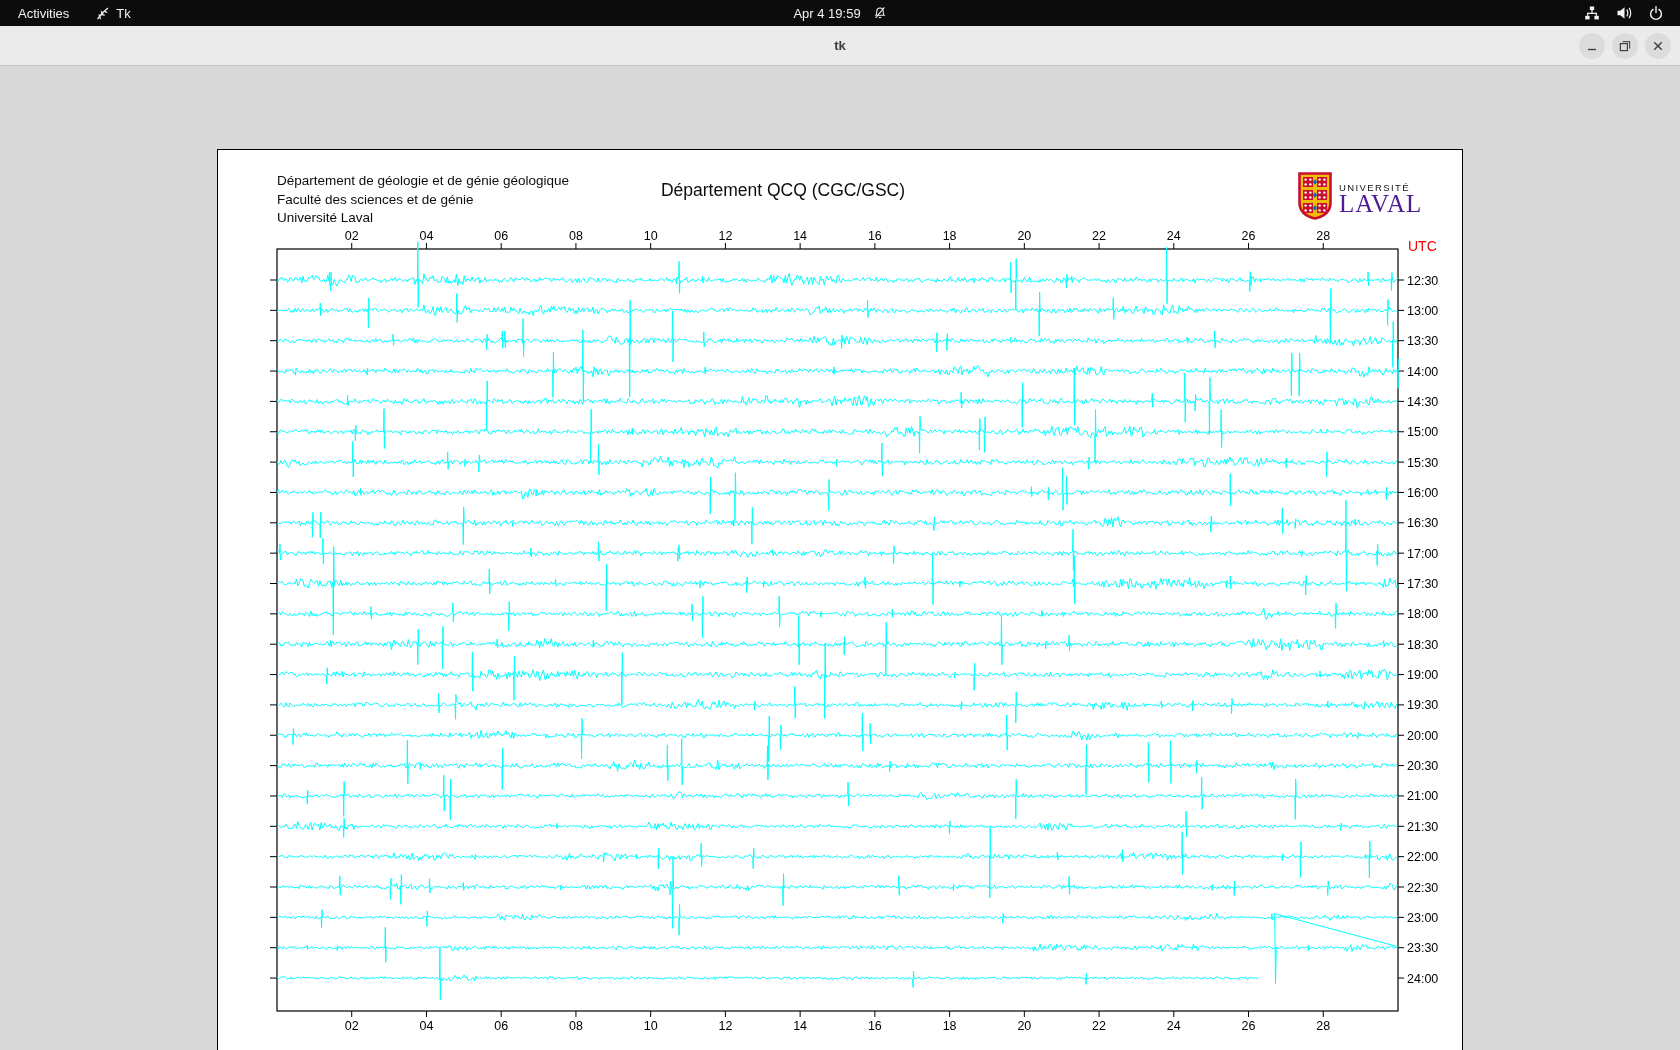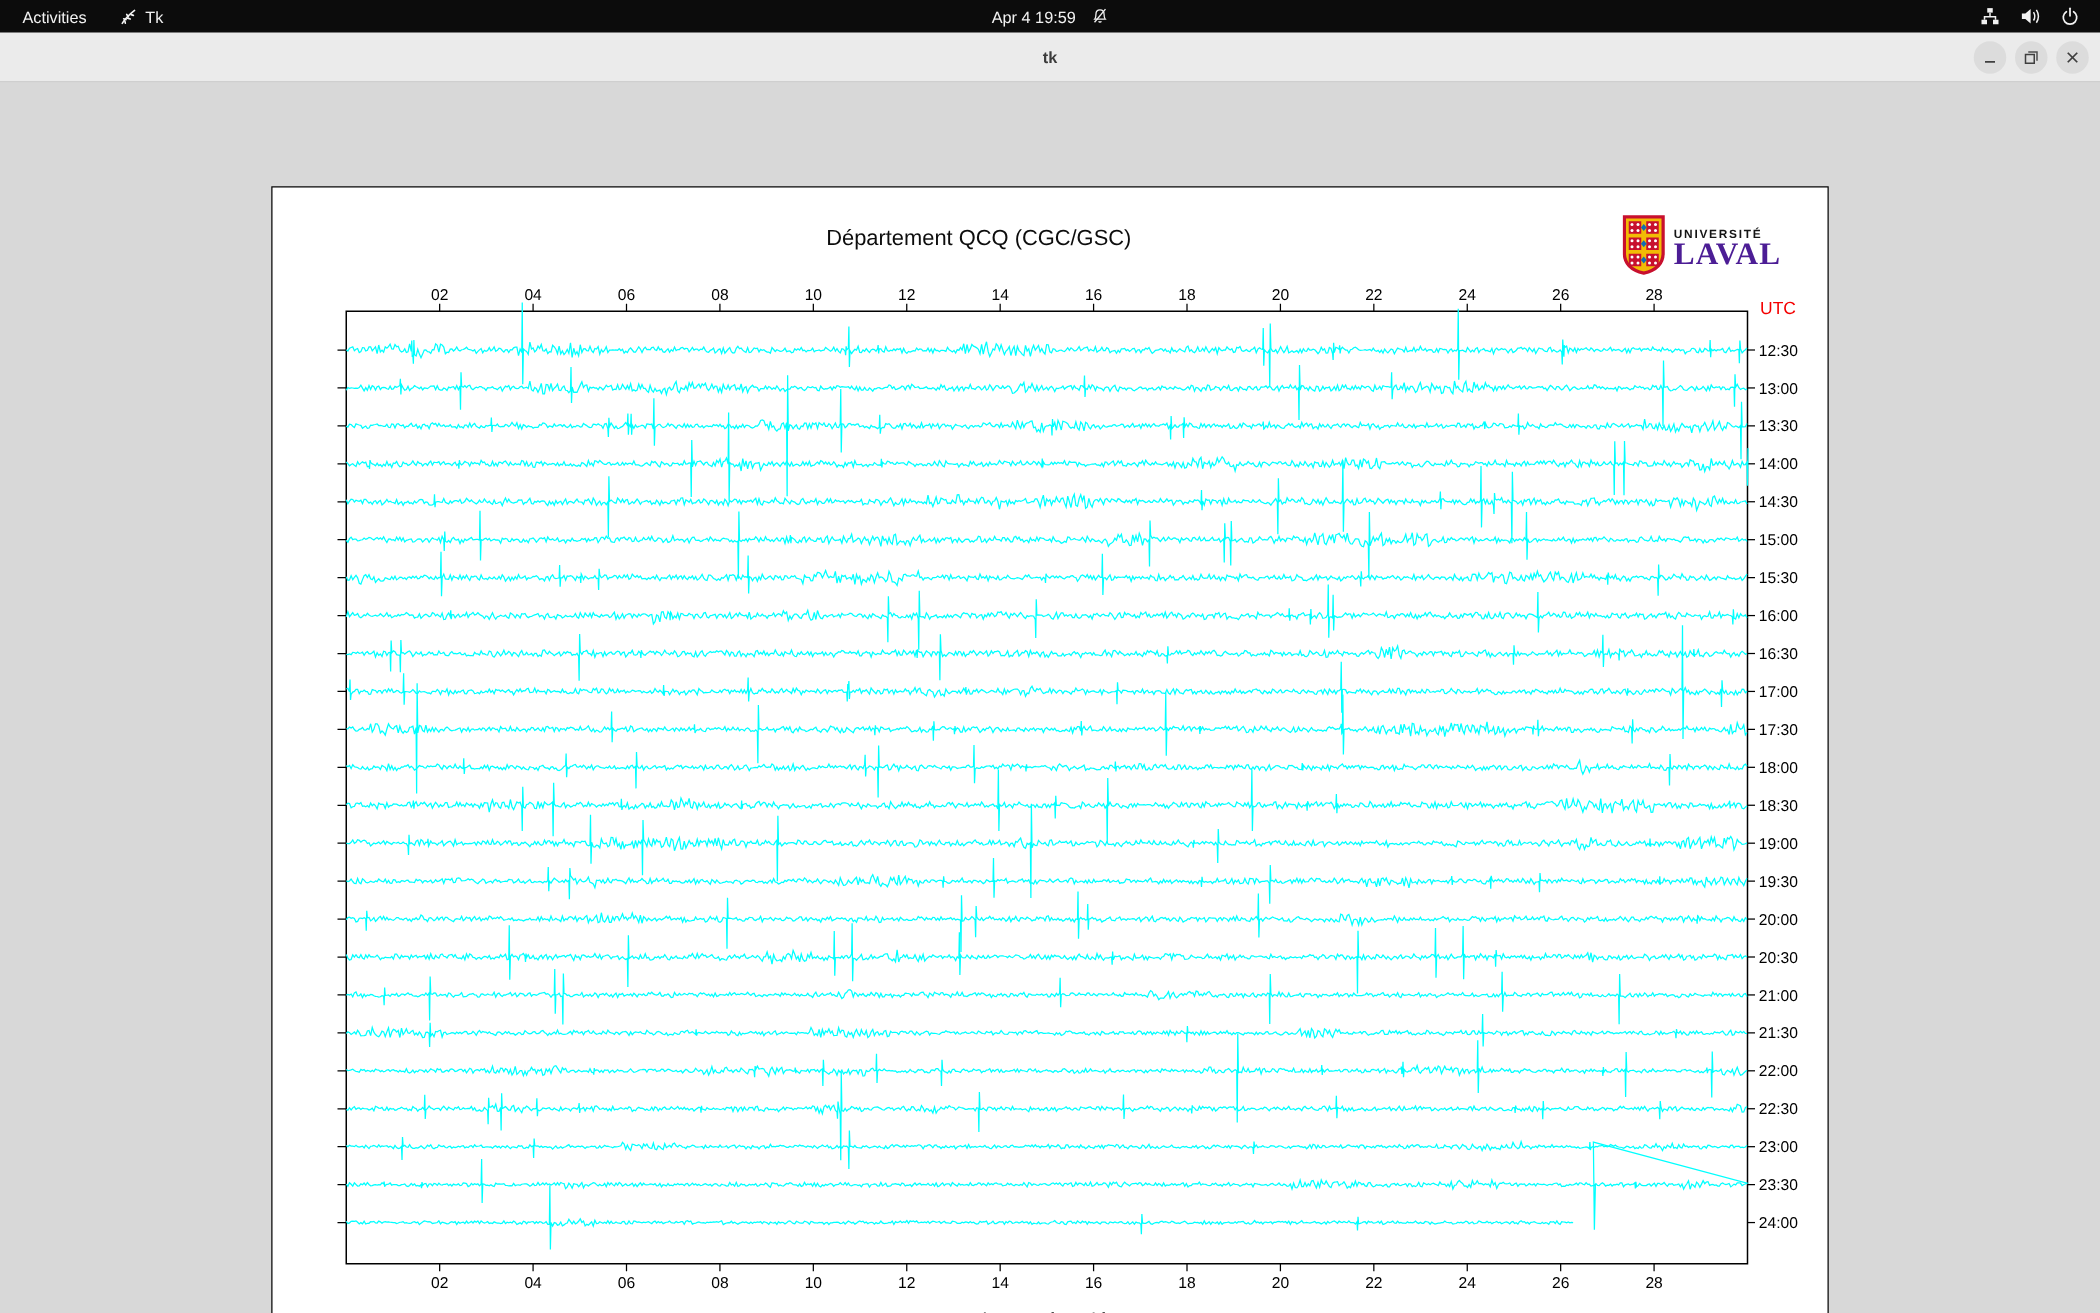--- a/index.html
+++ b/index.html
@@ -22,21 +22,21 @@
     display:flex;align-items:center;justify-content:center;}
   .winbtn svg{display:block;}
   
   .content{position:absolute;left:0;top:66px;width:1680px;height:984px;background:#d8d8d8;}
   .canvas{position:absolute;left:217px;top:83px;width:1246px;height:960px;background:#ffffff;
     border:1px solid #000;box-sizing:border-box;}
   .hdr{position:absolute;left:59px;top:22px;font-size:13.5px;line-height:18.5px;color:#0d0d0d;white-space:nowrap;}
   .ptitle{position:absolute;left:565px;top:30px;transform:translateX(-50%);font-size:17.5px;color:#0d0d0d;white-space:nowrap;}
   .utc{position:absolute;left:1190px;top:88px;font-size:14px;color:#f40000;}
   .xlab{position:absolute;left:620px;top:897px;transform:translateX(-50%);font-size:17px;color:#0d0d0d;}
-  .logo{position:absolute;left:1080px;top:22px;display:flex;align-items:center;gap:7px;font-weight:bold;}
+  .logo{position:absolute;left:1080px;top:22px;display:flex;align-items:center;gap:7px;}
   .logotxt .l1{font-size:9.5px;letter-spacing:1.4px;color:#151515;}
   .logotxt .l2{font-family:"Liberation Serif",serif;font-size:25px;line-height:22px;color:#4c1d95;letter-spacing:1px;}
   svg.plot{position:absolute;left:0;top:0;}
   svg.plot text{font-family:"Liberation Sans",sans-serif;fill:#000;}
 </style>
 </head>
 <body>
 
 <div class="topbar">
   <div class="left">
@@ -263,20 +263,25 @@
         <line x1="52" y1="797.7" x2="59" y2="797.7" stroke="#000000" stroke-width="1"></line>
         <line x1="1180" y1="797.7" x2="1186" y2="797.7" stroke="#000000" stroke-width="1"></line>
         <text x="1189" y="802.2" font-size="12.5">23:30</text>
         <polyline points="59.0,797.2 60.3,799.0 61.6,796.2 62.9,797.4 64.2,798.9 65.5,796.3 66.8,797.6 68.1,798.8 69.4,798.7 70.7,797.1 72.0,797.8 73.3,796.4 74.6,798.1 75.9,796.0 77.2,797.6 78.5,798.6 79.8,798.5 81.1,797.9 82.4,797.8 83.7,798.0 85.0,797.7 86.3,797.9 87.6,796.2 88.9,797.1 89.3,795.3 89.7,799.4 90.2,798.2 91.5,797.5 92.8,797.4 94.1,796.4 95.4,798.1 96.7,797.6 98.0,797.6 99.3,797.7 100.6,798.5 101.9,798.5 103.2,797.7 104.5,797.6 105.8,797.1 107.1,798.7 108.4,799.2 109.7,798.4 111.0,796.7 112.3,798.2 113.6,797.1 114.9,798.8 116.2,798.3 117.5,799.0 118.8,797.8 119.2,800.5 119.6,795.7 120.1,798.3 121.4,797.0 122.7,796.7 124.0,799.5 125.3,797.2 126.6,797.1 127.9,798.6 129.2,796.8 130.5,797.1 131.8,798.3 133.1,796.5 134.4,797.8 135.7,798.0 137.0,797.4 138.3,797.4 139.6,796.9 140.9,798.5 142.2,797.4 143.5,798.8 144.8,797.3 146.1,797.9 147.4,797.9 148.7,797.1 150.0,798.4 151.3,798.2 152.6,796.4 153.9,796.5 155.2,796.9 156.5,799.3 157.8,798.7 159.1,796.7 160.4,797.9 161.7,797.0 163.0,797.7 164.3,797.0 165.6,798.7 166.9,797.2 167.3,777.3 167.7,812.4 168.2,797.1 169.5,797.4 170.8,798.3 172.1,798.2 173.4,798.6 174.7,797.8 176.0,798.7 177.3,799.2 178.6,796.5 179.9,797.2 181.2,797.1 182.5,797.2 183.8,797.2 185.1,796.9 186.4,798.3 187.7,798.4 189.0,798.7 190.3,798.5 191.6,798.6 192.9,796.7 194.2,798.5 195.5,798.0 196.8,797.9 198.1,798.2 199.4,797.4 200.7,797.2 202.0,797.1 203.3,797.1 204.6,797.9 205.9,799.0 207.2,798.2 208.5,796.8 209.8,798.5 211.1,798.2 212.4,795.9 213.7,798.1 215.0,797.6 216.3,796.4 217.6,797.9 218.9,796.3 220.2,797.8 221.5,797.2 222.8,798.0 224.1,797.4 225.4,796.3 226.7,798.1 228.0,796.1 229.3,798.1 230.6,796.0 231.9,796.6 233.2,796.8 234.5,800.9 235.8,799.6 237.1,796.6 238.4,798.0 239.7,800.5 241.0,797.0 242.3,797.3 243.6,797.5 244.9,799.3 246.2,797.8 247.5,796.1 248.8,800.3 250.1,797.8 251.4,797.8 252.7,799.0 254.0,797.7 255.3,797.0 256.6,796.1 257.9,796.5 259.2,797.7 260.5,798.8 261.8,797.5 263.1,798.5 264.4,798.4 265.7,796.8 267.0,799.3 268.3,796.0 269.6,797.9 270.9,796.3 272.2,797.7 273.5,798.7 274.8,796.5 276.1,798.2 277.4,796.0 278.7,796.9 280.0,798.9 281.3,798.0 282.6,797.0 283.9,798.4 285.2,798.3 286.5,797.5 287.8,796.5 289.1,799.0 290.4,797.3 291.7,799.3 293.0,797.6 294.3,796.2 295.6,798.3 296.9,796.6 298.2,797.8 299.5,797.9 300.8,797.8 302.1,797.2 303.4,797.3 304.7,797.8 306.0,796.9 307.3,798.6 308.6,798.5 309.9,796.8 311.2,799.5 312.5,797.8 313.8,798.1 315.1,798.8 316.4,796.8 317.7,798.5 319.0,798.2 320.3,798.7 321.6,797.3 322.9,797.9 324.2,796.8 325.5,797.8 326.8,797.4 328.1,797.5 329.4,798.5 330.7,797.1 332.0,796.8 333.3,798.7 334.6,797.9 335.9,796.5 337.2,798.0 338.5,797.0 339.8,798.3 341.1,797.4 342.4,798.5 343.7,798.2 345.0,797.5 346.3,797.0 347.6,797.7 348.9,798.2 350.2,797.4 351.5,798.9 352.8,797.6 354.1,797.0 355.4,797.3 356.7,798.6 358.0,798.8 359.3,797.4 360.6,797.8 361.9,798.1 363.2,798.8 364.5,798.7 365.8,796.0 367.1,798.0 368.4,797.4 369.7,798.9 371.0,795.9 372.3,799.2 373.6,798.6 374.9,797.0 376.2,797.8 377.5,797.6 378.8,798.9 380.1,798.5 381.4,797.4 382.7,798.0 384.0,797.5 385.3,798.0 386.6,796.9 387.9,799.0 389.2,798.6 390.5,797.4 391.8,797.6 393.1,797.9 394.4,796.5 395.7,797.2 397.0,798.9 398.3,799.8 399.6,796.3 400.9,796.5 402.2,797.0 403.5,796.7 404.8,798.7 406.1,798.0 407.4,798.6 408.7,798.9 410.0,797.8 411.3,796.8 412.6,797.2 413.9,796.2 415.2,796.7 416.5,797.7 417.8,797.8 419.1,797.8 420.4,799.0 421.7,797.1 423.0,799.1 424.3,798.6 425.6,795.9 426.9,798.0 428.2,797.1 429.5,797.7 430.8,796.9 432.1,799.0 433.4,796.4 434.7,799.1 436.0,796.6 437.3,798.8 438.6,799.6 439.9,797.9 441.2,798.7 442.5,797.5 443.8,798.2 445.1,797.4 446.4,796.7 447.7,797.4 449.0,799.0 450.3,797.9 451.6,797.7 452.9,797.5 454.2,796.1 455.5,797.6 456.8,797.8 458.1,796.0 459.4,798.1 460.7,796.4 462.0,798.4 463.3,798.7 464.6,798.0 465.9,797.7 467.2,797.8 468.5,798.5 469.8,798.0 471.1,799.4 472.4,797.5 473.7,797.4 475.0,797.1 476.3,797.1 477.6,799.6 478.9,797.8 480.2,797.6 481.5,797.1 482.8,797.4 484.1,798.9 485.4,798.7 486.7,796.0 488.0,798.7 489.3,797.7 490.6,796.6 491.9,799.2 493.2,798.9 494.5,798.7 495.8,797.3 497.1,797.3 498.4,796.9 499.7,797.5 501.0,797.4 502.3,798.4 503.6,796.4 504.9,797.0 506.2,798.8 507.5,798.1 508.8,798.2 510.1,797.6 511.4,799.2 512.7,797.6 514.0,796.4 515.3,798.1 516.6,797.3 517.9,796.6 519.2,798.0 520.5,797.5 521.8,797.7 523.1,797.9 524.4,796.7 525.7,798.2 527.0,798.3 528.3,796.9 529.6,798.8 530.9,796.4 532.2,799.3 533.5,798.8 534.8,797.4 536.1,796.3 537.4,798.5 538.7,797.3 540.0,797.1 541.3,797.1 542.6,798.9 543.9,796.1 545.2,797.2 546.5,798.1 547.8,798.9 549.1,796.8 550.4,798.0 551.7,797.6 553.0,798.1 554.3,797.9 555.6,797.5 556.9,798.4 558.2,796.1 559.5,798.1 560.8,798.4 562.1,797.5 563.4,797.7 564.7,796.3 566.0,796.5 567.3,798.1 568.6,796.9 569.9,797.6 571.2,798.6 572.5,796.3 573.8,797.8 575.1,796.9 576.4,797.7 577.7,796.6 579.0,796.3 580.3,797.2 581.6,797.3 582.9,797.1 584.2,798.7 585.5,798.4 586.8,798.1 588.1,796.5 589.4,797.8 590.7,796.9 592.0,798.0 593.3,798.6 594.6,797.6 595.9,797.8 597.2,798.4 598.5,797.5 599.8,798.2 601.1,796.1 602.4,797.8 603.7,799.6 605.0,796.0 606.3,796.6 607.6,798.3 608.9,797.2 610.2,797.4 611.5,798.2 612.8,798.3 614.1,797.2 615.4,797.6 616.7,797.0 618.0,796.9 619.3,797.7 620.6,798.2 621.9,797.9 623.2,796.8 624.5,796.3 625.8,797.4 627.1,796.4 628.4,797.5 629.7,796.3 631.0,797.8 632.3,798.9 633.6,796.8 634.9,796.7 636.2,797.7 637.5,796.8 638.8,796.2 640.1,799.1 641.4,798.6 642.7,795.9 644.0,798.0 645.3,796.6 646.6,796.7 647.9,797.4 649.2,798.4 650.5,796.3 651.8,798.4 653.1,798.2 654.4,795.6 655.7,799.0 657.0,798.6 658.3,797.4 659.6,796.0 660.9,798.0 662.2,797.5 663.5,797.7 664.8,796.4 666.1,796.5 667.4,797.7 668.7,799.8 670.0,796.1 671.3,797.9 672.6,795.7 673.9,796.8 675.2,795.7 676.5,798.2 677.8,799.1 679.1,799.4 680.4,797.3 681.7,795.7 683.0,797.0 684.3,797.7 685.6,798.7 686.9,797.4 688.2,796.8 689.5,796.8 690.8,796.6 692.1,797.6 693.4,796.2 694.7,796.5 696.0,798.5 697.3,797.8 698.6,796.4 699.9,797.8 701.2,796.9 702.5,797.8 703.8,798.2 705.1,798.3 706.4,796.3 707.7,798.3 709.0,796.8 710.3,797.6 711.6,799.0 712.9,796.3 714.2,798.8 715.5,797.9 716.8,798.3 718.1,797.9 719.4,796.8 720.7,797.9 722.0,797.0 723.3,798.3 724.6,797.5 725.9,797.9 727.2,796.9 728.5,796.2 729.8,799.0 731.1,796.9 732.4,799.6 733.7,798.4 735.0,798.4 736.3,797.1 737.6,797.1 738.9,797.0 740.2,797.2 741.5,795.7 742.8,798.1 744.1,797.1 745.4,797.4 746.7,797.5 748.0,798.2 749.3,798.5 750.6,798.3 751.9,796.8 753.2,797.6 754.5,796.5 755.8,797.9 757.1,798.4 758.4,797.7 759.7,799.0 761.0,797.2 762.3,798.1 763.6,797.5 764.9,796.1 766.2,798.7 767.5,798.0 768.8,796.9 770.1,797.5 771.4,797.6 772.7,797.9 774.0,799.0 775.3,798.4 776.6,797.5 777.9,797.6 779.2,796.6 780.5,797.7 781.8,797.7 783.1,797.2 784.4,799.5 785.7,796.8 787.0,797.0 788.3,797.3 789.6,797.5 790.9,798.1 792.2,798.1 793.5,797.9 794.8,797.5 796.1,798.6 797.4,798.0 798.7,797.1 800.0,796.8 801.3,797.8 802.6,798.3 803.9,797.6 805.2,796.4 806.5,798.0 807.8,798.5 809.1,797.2 810.4,797.9 811.7,799.0 813.0,798.8 814.3,797.2 815.6,801.3 816.9,796.4 818.2,800.0 819.5,800.3 820.8,798.4 822.1,794.1 823.4,799.2 824.7,799.2 826.0,796.1 827.3,799.2 828.6,797.1 829.9,798.6 831.2,794.9 832.5,794.5 833.8,797.6 835.1,800.4 836.4,795.8 837.7,799.7 839.0,794.0 840.3,796.9 841.6,797.4 842.9,794.7 844.2,797.1 845.5,799.3 846.8,800.1 848.1,796.5 849.4,795.7 850.7,795.6 852.0,795.3 853.3,798.5 854.6,797.3 855.9,797.0 857.2,795.5 858.5,797.6 859.8,800.5 861.1,799.1 862.4,800.2 863.7,796.4 865.0,798.7 866.3,794.8 867.6,798.9 868.9,795.9 870.2,796.3 871.5,797.7 872.8,796.9 874.1,798.7 875.4,799.1 876.7,796.2 878.0,796.0 879.3,798.2 880.6,799.5 881.9,799.0 883.2,797.8 884.5,798.2 885.8,798.0 887.1,798.2 888.4,799.2 889.7,798.1 891.0,797.5 892.3,799.5 893.6,799.5 894.9,797.4 896.2,797.1 897.5,796.8 898.8,798.2 900.1,796.7 901.4,798.3 902.7,798.5 904.0,797.8 905.3,797.5 906.6,797.0 907.9,799.2 909.2,797.0 910.5,797.2 911.8,799.3 913.1,798.6 914.4,799.3 915.7,798.3 917.0,795.9 918.3,799.0 919.6,799.4 920.9,796.3 922.2,797.0 923.5,797.8 924.8,797.0 926.1,797.8 927.4,797.0 928.7,796.6 930.0,797.3 931.3,797.8 932.6,798.5 933.9,795.6 935.2,797.3 936.5,797.5 937.8,797.4 939.1,799.2 940.4,797.3 941.7,799.2 943.0,795.3 944.3,801.2 945.6,798.3 946.9,798.0 948.2,795.6 949.5,794.4 950.8,795.9 952.1,796.7 953.4,798.8 954.7,798.7 956.0,800.0 957.3,797.6 958.6,799.8 959.9,794.5 961.2,797.7 962.5,796.9 963.8,794.6 965.1,797.0 966.4,796.8 967.7,797.1 969.0,798.0 970.3,797.0 971.6,797.6 972.9,797.2 974.2,799.5 975.5,794.0 976.8,798.0 978.1,796.2 979.4,800.8 980.7,797.8 982.0,796.5 983.3,796.6 984.6,795.8 985.9,796.9 987.2,797.1 988.5,797.0 989.8,796.4 991.1,798.2 992.4,798.2 993.7,797.1 995.0,796.4 996.3,799.1 997.6,797.4 998.9,797.1 1000.2,797.4 1001.5,797.1 1002.8,798.8 1004.1,798.0 1005.4,796.8 1006.7,797.7 1008.0,797.9 1009.3,797.1 1010.6,798.8 1011.9,796.8 1013.2,797.3 1014.5,797.5 1015.8,797.7 1017.1,797.3 1018.4,797.8 1019.7,798.4 1021.0,797.6 1022.3,797.5 1023.6,797.8 1024.9,797.0 1026.2,796.6 1027.5,796.5 1028.8,797.9 1030.1,797.1 1031.4,799.3 1032.7,798.9 1034.0,799.0 1035.3,798.0 1036.6,798.4 1037.9,797.4 1039.2,798.1 1040.5,798.0 1041.8,797.3 1043.1,796.5 1044.4,798.0 1045.7,796.3 1047.0,796.4 1048.3,797.4 1049.6,797.8 1050.9,796.1 1052.2,797.5 1053.5,797.4 1054.8,798.9 1056.1,798.5 1057.4,798.5 1058.7,796.9 1060.0,798.4 1061.3,798.5 1062.6,797.1 1063.9,796.2 1065.2,797.2 1066.5,798.9 1067.8,798.1 1069.1,798.2 1070.4,797.2 1071.7,798.8 1073.0,797.7 1074.3,797.9 1075.6,797.3 1076.9,797.9 1078.2,796.3 1079.5,796.3 1080.8,799.4 1082.1,797.9 1083.4,797.5 1084.7,797.1 1086.0,798.0 1087.3,797.5 1088.6,797.3 1089.9,796.2 1090.3,800.8 1090.7,795.5 1091.2,799.5 1092.5,798.5 1093.8,796.7 1095.1,798.1 1096.4,798.4 1097.7,798.4 1099.0,798.4 1100.3,797.5 1101.6,797.2 1102.9,798.9 1104.2,797.6 1105.5,796.6 1106.8,799.1 1108.1,796.7 1109.4,796.7 1110.7,797.7 1112.0,797.1 1113.3,796.0 1114.6,797.7 1115.9,799.0 1117.2,797.1 1118.5,797.3 1119.8,797.0 1121.1,798.3 1122.4,797.9 1123.7,797.7 1125.0,797.2 1126.3,799.4 1127.6,797.2 1128.9,801.3 1130.2,798.8 1131.5,797.0 1132.8,794.7 1134.1,801.4 1135.4,797.3 1136.7,798.2 1138.0,799.8 1139.3,795.7 1140.6,797.1 1141.9,799.8 1143.2,797.3 1144.5,794.5 1145.8,796.9 1147.1,795.6 1148.4,795.3 1149.7,798.3 1151.0,797.7 1152.3,797.5 1153.6,798.2 1154.9,798.0 1156.2,798.9 1157.5,798.9 1158.8,797.0 1160.1,796.4 1161.4,797.2 1162.7,797.7 1164.0,797.3 1165.3,796.8 1166.6,799.5 1167.9,798.5 1169.2,797.3 1170.5,797.9 1171.8,796.2 1173.1,796.2 1174.4,796.5 1175.7,798.5 1177.0,797.6 1178.3,797.2 1179.6,796.6 1056.7,763.7 1057.5,833.7 1058.3,797.7" fill="none" stroke="#00ffff" stroke-width="1"></polyline>
         <line x1="52" y1="828.0500000000001" x2="59" y2="828.0500000000001" stroke="#000000" stroke-width="1"></line>
         <line x1="1180" y1="828.0500000000001" x2="1186" y2="828.0500000000001" stroke="#000000" stroke-width="1"></line>
         <text x="1189" y="832.5500000000001" font-size="12.5">24:00</text>
         <polyline points="59.0,827.0 60.3,828.8 61.6,828.3 62.9,827.1 64.2,826.9 65.5,827.1 66.8,826.7 68.1,827.8 69.4,829.2 70.7,828.1 72.0,829.0 73.3,826.9 74.6,829.2 75.9,828.6 77.2,828.6 78.5,827.4 79.8,827.5 81.1,827.1 82.4,828.3 83.7,828.4 85.0,826.9 86.3,827.5 87.6,828.5 88.9,827.6 90.2,827.4 91.5,827.7 92.8,827.6 94.1,827.8 95.4,827.9 96.7,828.1 98.0,828.1 99.3,828.8 100.6,828.4 101.9,827.8 103.2,827.7 104.5,827.4 105.8,828.5 107.1,828.2 108.4,828.6 109.7,828.7 111.0,828.5 112.3,827.6 113.6,827.4 114.9,828.2 116.2,827.7 117.5,829.6 118.8,828.5 120.1,827.6 121.4,826.8 122.7,827.0 124.0,827.5 125.3,827.4 126.6,827.7 127.9,828.8 129.2,828.5 130.5,828.3 131.8,828.0 133.1,826.7 134.4,829.1 135.7,827.7 137.0,828.1 138.3,828.5 139.6,829.1 140.9,828.9 142.2,827.9 143.5,827.3 144.8,828.0 146.1,827.3 147.4,829.6 148.7,827.6 150.0,828.6 151.3,828.0 152.6,827.7 153.9,828.8 155.2,826.9 156.5,828.6 157.8,828.0 159.1,827.1 160.4,828.4 161.7,826.9 163.0,827.8 164.3,826.7 165.6,828.8 166.9,826.8 168.2,827.8 169.5,828.4 170.8,828.0 172.1,827.2 173.4,828.8 174.7,828.4 176.0,828.8 177.3,827.5 178.6,828.1 179.9,828.4 181.2,828.4 182.5,828.8 183.8,828.5 185.1,826.7 186.4,828.9 187.7,827.8 189.0,828.3 190.3,827.8 191.6,828.4 192.9,826.8 194.2,827.8 195.5,829.6 196.8,828.9 198.1,828.2 199.4,829.2 200.7,827.0 202.0,827.5 203.3,829.0 204.6,827.5 205.9,827.8 207.2,827.4 208.5,827.3 209.8,828.8 211.1,827.4 212.4,828.6 213.7,827.4 215.0,827.6 216.3,828.6 217.6,828.4 218.9,827.3 220.2,829.4 221.5,829.3 221.9,798.2 222.3,849.5 222.8,828.1 224.1,830.8 225.4,828.1 226.7,828.5 228.0,830.2 229.3,829.7 230.6,827.7 231.9,830.7 233.2,829.9 234.5,828.8 235.8,828.4 237.1,825.4 238.4,827.3 239.7,829.1 241.0,827.0 242.3,829.1 243.6,828.4 244.9,827.0 246.2,825.0 247.5,827.9 248.8,826.8 250.1,830.7 251.4,829.4 252.7,830.1 254.0,828.8 255.3,827.5 256.6,830.9 257.9,826.2 259.2,828.8 260.5,828.7 261.8,827.4 263.1,828.0 264.4,828.6 265.7,827.8 267.0,828.7 268.3,826.5 269.6,828.8 270.9,827.1 272.2,828.7 273.5,828.6 274.8,827.6 276.1,828.4 277.4,828.5 278.7,828.9 280.0,827.3 281.3,827.1 282.6,829.2 283.9,829.1 285.2,826.8 286.5,828.8 287.8,829.1 289.1,826.8 290.4,827.1 291.7,827.8 293.0,827.5 294.3,827.9 295.6,828.2 296.9,827.7 298.2,828.0 299.5,827.7 300.8,827.3 302.1,828.2 303.4,828.9 304.7,827.5 306.0,826.9 307.3,828.4 308.6,827.3 309.9,828.2 311.2,827.5 312.5,828.9 313.8,828.3 315.1,827.8 316.4,827.7 317.7,826.8 319.0,828.1 320.3,828.3 321.6,828.4 322.9,827.2 324.2,828.1 325.5,828.0 326.8,827.3 328.1,827.3 329.4,829.4 330.7,827.0 332.0,826.5 333.3,827.4 334.6,826.8 335.9,829.3 337.2,828.7 338.5,828.6 339.8,827.9 341.1,827.6 342.4,828.1 343.7,828.3 345.0,828.2 346.3,828.7 347.6,827.7 348.9,828.1 350.2,827.7 351.5,827.9 352.8,827.6 354.1,827.7 355.4,827.4 356.7,827.9 358.0,827.2 359.3,826.7 360.6,829.7 361.9,828.9 363.2,828.4 364.5,828.1 365.8,828.2 367.1,827.0 368.4,828.5 369.7,827.7 371.0,828.6 372.3,829.4 373.6,828.5 374.9,828.1 376.2,827.6 377.5,828.0 378.8,827.6 380.1,828.3 381.4,828.8 382.7,827.7 384.0,828.7 385.3,827.7 386.6,828.1 387.9,827.6 389.2,827.9 390.5,827.3 391.8,828.9 393.1,827.3 394.4,827.8 395.7,828.3 397.0,829.5 398.3,827.7 399.6,828.2 400.9,828.5 402.2,827.9 403.5,829.5 404.8,827.4 406.1,828.4 407.4,827.9 408.7,828.0 410.0,829.2 411.3,828.3 412.6,827.0 413.9,826.7 415.2,827.7 416.5,828.7 417.8,829.0 419.1,827.1 420.4,827.6 421.7,828.4 423.0,828.5 424.3,828.5 425.6,826.9 426.9,827.4 428.2,828.0 429.5,829.4 430.8,827.2 432.1,827.5 433.4,828.2 434.7,828.2 436.0,828.4 437.3,828.0 438.6,828.1 439.9,827.9 441.2,829.4 442.5,828.3 443.8,827.9 445.1,829.6 446.4,828.3 447.7,828.3 449.0,827.9 450.3,827.9 451.6,827.7 452.9,827.9 454.2,828.8 455.5,828.6 456.8,827.7 458.1,829.2 459.4,828.0 460.7,826.8 462.0,827.6 463.3,828.5 464.6,827.9 465.9,829.3 467.2,828.5 468.5,827.5 469.8,826.8 471.1,827.5 472.4,827.0 473.7,828.3 475.0,827.6 476.3,828.9 477.6,828.2 478.9,827.9 480.2,828.0 481.5,829.3 482.8,828.0 484.1,828.9 485.4,828.5 486.7,826.8 488.0,828.3 489.3,828.9 490.6,828.7 491.9,828.6 493.2,827.9 494.5,828.2 495.8,826.8 497.1,829.6 498.4,827.3 499.7,828.0 501.0,827.7 502.3,826.9 503.6,828.2 504.9,827.3 506.2,828.0 507.5,826.4 508.8,828.7 510.1,826.7 511.4,827.3 512.7,826.7 514.0,827.6 515.3,826.7 516.6,828.2 517.9,828.1 519.2,827.8 520.5,828.1 521.8,827.6 523.1,828.2 524.4,827.1 525.7,828.7 527.0,827.7 528.3,827.0 529.6,827.2 530.9,827.9 532.2,827.6 533.5,827.2 534.8,828.7 536.1,827.8 537.4,827.0 538.7,828.2 540.0,828.2 541.3,828.5 542.6,828.6 543.9,827.0 545.2,827.2 546.5,827.6 547.8,828.6 549.1,828.6 550.4,828.7 551.7,827.8 553.0,828.3 554.3,827.6 555.6,827.7 556.9,828.4 558.2,827.2 559.5,828.3 560.8,827.8 562.1,828.7 563.4,829.2 564.7,828.9 566.0,827.0 567.3,827.9 568.6,827.4 569.9,827.5 571.2,826.8 572.5,829.4 573.8,828.6 575.1,828.2 576.4,826.9 577.7,828.8 579.0,828.8 580.3,828.1 581.6,827.4 582.9,827.6 584.2,827.3 585.5,829.4 586.8,827.3 588.1,828.4 589.4,827.0 590.7,827.2 592.0,828.6 593.3,828.4 594.6,827.7 595.9,827.7 597.2,828.4 598.5,827.9 599.8,827.0 601.1,828.2 602.4,827.7 603.7,827.6 605.0,829.1 606.3,827.4 607.6,829.4 608.9,828.5 610.2,828.8 611.5,829.0 612.8,827.6 614.1,829.2 615.4,828.5 616.7,828.4 618.0,828.3 619.3,829.0 620.6,829.3 621.9,828.2 623.2,827.6 624.5,827.4 625.8,826.5 627.1,828.0 628.4,828.6 629.7,828.9 631.0,827.4 632.3,827.6 633.6,829.3 634.9,829.7 636.2,827.5 637.5,827.1 638.8,826.9 640.1,828.6 641.4,827.8 642.7,828.9 644.0,826.8 645.3,827.8 646.6,828.5 647.9,826.9 649.2,827.8 650.5,827.2 651.8,829.5 653.1,827.4 654.4,828.3 655.7,827.9 657.0,828.6 658.3,828.1 659.6,827.4 660.9,828.5 662.2,829.2 663.5,827.7 664.8,827.6 666.1,827.6 667.4,828.8 668.7,829.1 670.0,827.5 671.3,827.9 672.6,828.2 673.9,827.6 675.2,828.1 676.5,828.3 677.8,827.5 679.1,827.4 680.4,828.4 681.7,828.8 683.0,828.7 684.3,827.4 685.6,829.4 686.9,828.6 688.2,827.5 689.5,829.4 690.8,827.7 692.1,828.3 693.4,828.3 694.7,829.5 695.1,837.4 695.5,821.3 696.0,828.3 697.3,828.6 698.6,828.6 699.9,827.9 701.2,827.1 702.5,828.9 703.8,829.4 705.1,828.6 706.4,828.1 707.7,827.9 709.0,828.4 710.3,827.3 711.6,826.9 712.9,827.8 714.2,827.4 715.5,827.6 716.8,828.3 718.1,828.1 719.4,826.9 720.7,827.5 722.0,828.3 723.3,828.6 724.6,828.3 725.9,828.8 727.2,828.0 728.5,827.5 729.8,826.9 731.1,828.0 732.4,829.1 733.7,828.7 735.0,828.7 736.3,828.5 737.6,827.7 738.9,828.0 740.2,827.9 741.5,828.7 742.8,827.8 744.1,829.4 745.4,826.7 746.7,829.1 748.0,828.5 749.3,827.3 750.6,829.5 751.9,827.7 753.2,828.2 754.5,828.6 755.8,827.6 757.1,829.3 758.4,827.5 759.7,829.4 761.0,828.3 762.3,828.1 763.6,828.0 764.9,827.6 766.2,828.4 767.5,828.3 768.8,828.5 770.1,827.4 771.4,828.5 772.7,827.4 774.0,827.6 775.3,827.3 776.6,827.1 777.9,828.5 779.2,829.1 780.5,828.1 781.8,829.3 783.1,829.2 784.4,828.0 785.7,826.4 787.0,828.1 788.3,827.5 789.6,828.5 790.9,827.7 792.2,829.2 793.5,827.8 794.8,827.7 796.1,828.0 797.4,827.9 798.7,827.4 800.0,829.0 801.3,827.7 802.6,827.9 803.9,827.3 805.2,827.2 806.5,827.7 807.8,827.2 809.1,827.8 810.4,827.2 811.7,828.6 813.0,826.9 814.3,829.5 815.6,827.2 816.9,828.0 818.2,827.8 819.5,829.2 820.8,828.4 822.1,827.6 823.4,826.6 824.7,828.3 826.0,828.2 827.3,828.0 828.6,828.2 829.9,828.4 831.2,828.1 832.5,827.7 833.8,827.2 835.1,828.4 836.4,828.0 837.7,828.3 839.0,829.2 840.3,828.4 841.6,827.6 842.9,829.3 844.2,827.2 845.5,828.4 846.8,828.0 848.1,827.2 849.4,826.7 850.7,827.6 852.0,828.6 853.3,826.9 854.6,827.7 855.9,828.0 857.2,827.2 858.5,827.9 859.8,828.1 861.1,826.7 862.4,828.1 863.7,828.0 865.0,828.0 866.3,829.2 867.6,827.4 868.0,834.4 868.4,823.5 868.9,829.0 870.2,828.7 871.5,828.2 872.8,827.5 874.1,827.4 875.4,828.9 876.7,826.9 878.0,827.8 879.3,827.4 880.6,828.5 881.9,828.3 883.2,828.0 884.5,827.1 885.8,828.6 887.1,826.9 888.4,829.6 889.7,829.1 891.0,828.4 892.3,827.4 893.6,828.0 894.9,827.7 896.2,826.9 897.5,828.4 898.8,828.6 900.1,826.9 901.4,828.4 902.7,828.0 904.0,828.4 905.3,828.4 906.6,828.7 907.9,827.4 909.2,828.3 910.5,828.0 911.8,828.2 913.1,827.9 914.4,826.9 915.7,828.1 917.0,828.8 918.3,827.8 919.6,828.6 920.9,828.6 922.2,827.2 923.5,827.4 924.8,827.8 926.1,829.4 927.4,827.7 928.7,828.6 930.0,829.3 931.3,828.9 932.6,828.5 933.9,828.5 935.2,828.1 936.5,828.1 937.8,826.8 939.1,827.8 940.4,828.0 941.7,828.3 943.0,827.9 944.3,829.3 945.6,829.0 946.9,828.8 948.2,827.8 949.5,828.3 950.8,827.7 952.1,828.4 953.4,827.9 954.7,826.9 956.0,827.4 957.3,829.0 958.6,828.2 959.9,827.6 961.2,829.0 962.5,828.8 963.8,828.4 965.1,826.8 966.4,827.3 967.7,828.1 969.0,828.0 970.3,828.0 971.6,827.1 972.9,828.2 974.2,827.7 975.5,829.0 976.8,828.1 978.1,827.8 979.4,827.2 980.7,828.3 982.0,827.8 983.3,829.0 984.6,828.4 985.9,827.8 987.2,827.5 988.5,828.1 989.8,829.1 991.1,827.7 992.4,827.2 993.7,828.8 995.0,828.2 996.3,829.2 997.6,827.3 998.9,826.6 1000.2,827.7 1001.5,827.3 1002.8,828.6 1004.1,827.9 1005.4,829.2 1006.7,827.9 1008.0,827.8 1009.3,827.3 1010.6,828.0 1011.9,828.6 1013.2,828.7 1014.5,828.9 1015.8,827.9 1017.1,828.9 1018.4,828.2 1019.7,828.4 1021.0,829.4 1022.3,827.3 1023.6,827.6 1024.9,827.3 1026.2,828.8 1027.5,826.8 1028.8,828.8 1030.1,829.5 1031.4,827.3 1032.7,827.6 1034.0,827.7 1035.3,828.2 1036.6,827.6 1037.9,828.3 1039.2,828.0 1040.5,828.1" fill="none" stroke="#00ffff" stroke-width="1"></polyline>
       </svg>
 
+    <div class="hdr">
+      <div>Département de géologie et de génie géologique</div>
+      <div>Faculté des sciences et de génie</div>
+      <div>Université Laval</div>
+    </div>
 
     <div class="ptitle">Département QCQ (CGC/GSC)</div>
 
     <div class="logo">
       <span>
         <svg width="34" height="48" viewBox="0 0 34 48">
           <path d="M1.5,1.5 h31 v29 q0,12.5 -15.5,16 q-15.5,-3.5 -15.5,-16 z" fill="#f2bb05" stroke="#c8102e" stroke-width="2.6"></path>
           <g fill="#c8102e">
             <rect x="5" y="5" width="10" height="10"></rect>
               <rect x="19" y="5" width="10" height="10"></rect>

